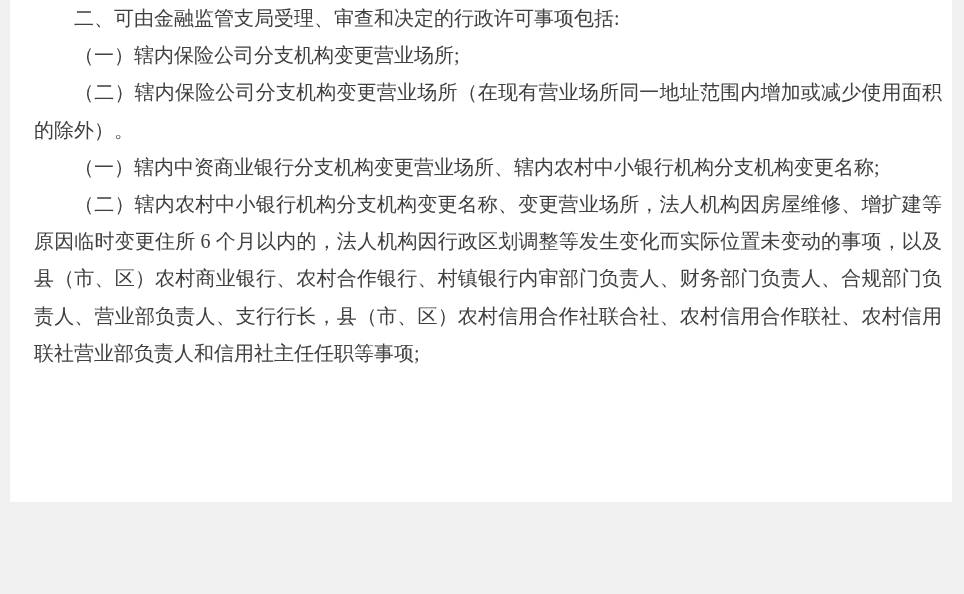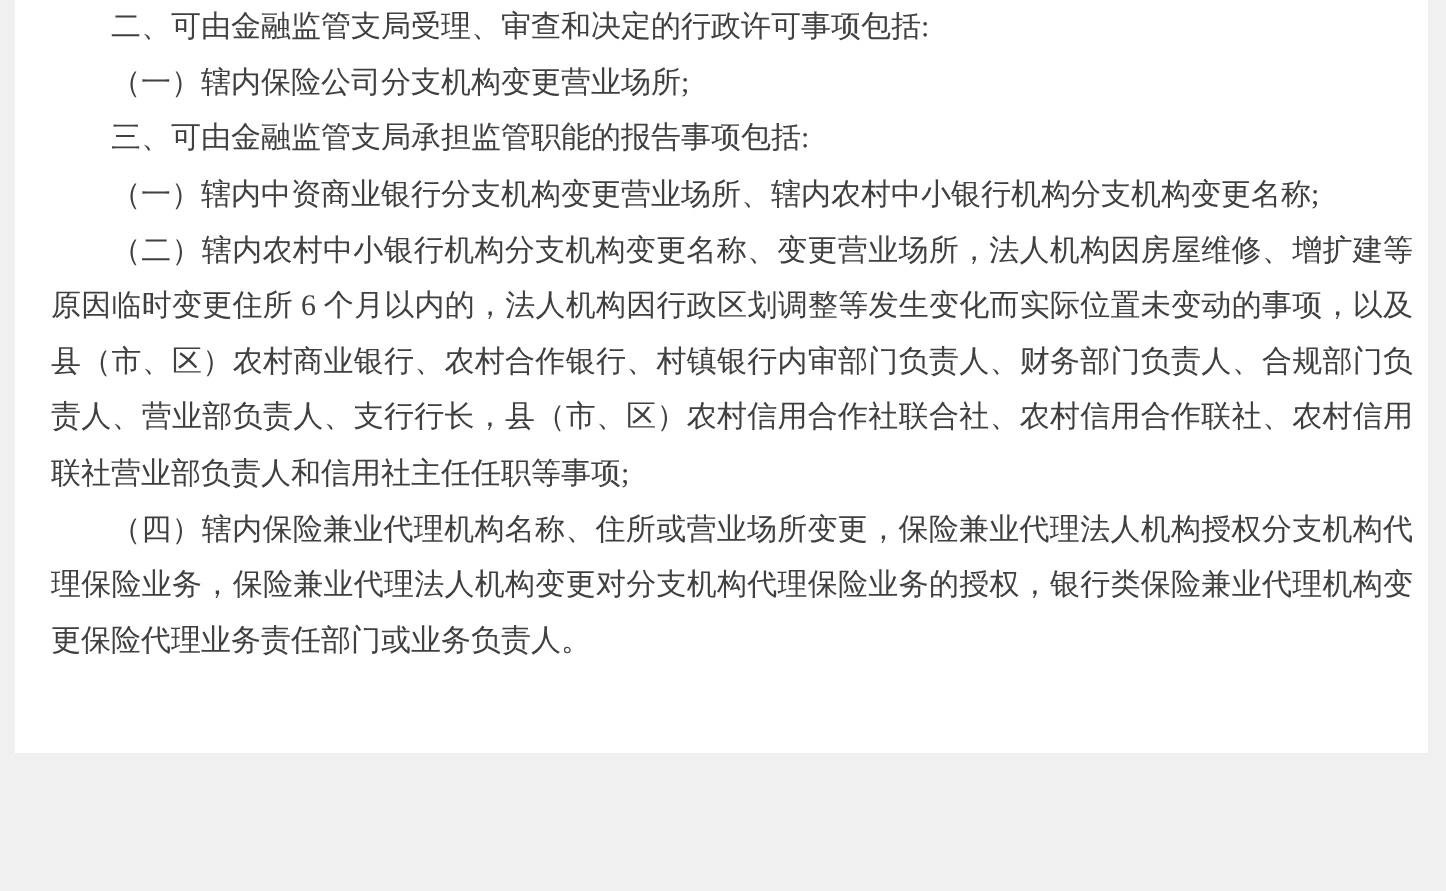--- a/index.html
+++ b/index.html
@@ -42,18 +42,17 @@
     word-break: break-all;
   }
 </style>
 </head>
 <body>
 
 <div class="page-background">
   <div class="paper">
     <p class="para">二、可由金融监管支局受理、审查和决定的行政许可事项包括:</p>
     <p class="para">（一）辖内保险公司分支机构变更营业场所;</p>
-    <p class="para">三、可由金融监管支局承担监管职能的报告事项包括:</p>
+    <p class="para">（二）辖内保险公司分支机构变更营业场所（在现有营业场所同一地址范围内增加或减少使用面积的除外）。</p>
     <p class="para">（一）辖内中资商业银行分支机构变更营业场所、辖内农村中小银行机构分支机构变更名称;</p>
     <p class="para">（二）辖内农村中小银行机构分支机构变更名称、变更营业场所，法人机构因房屋维修、增扩建等原因临时变更住所 6 个月以内的，法人机构因行政区划调整等发生变化而实际位置未变动的事项，以及县（市、区）农村商业银行、农村合作银行、村镇银行内审部门负责人、财务部门负责人、合规部门负责人、营业部负责人、支行行长，县（市、区）农村信用合作社联合社、农村信用合作联社、农村信用联社营业部负责人和信用社主任任职等事项;</p>
-    <p class="para">（四）辖内保险兼业代理机构名称、住所或营业场所变更，保险兼业代理法人机构授权分支机构代理保险业务，保险兼业代理法人机构变更对分支机构代理保险业务的授权，银行类保险兼业代理机构变更保险代理业务责任部门或业务负责人。</p>
   </div>
 </div>
 
 </body></html>

